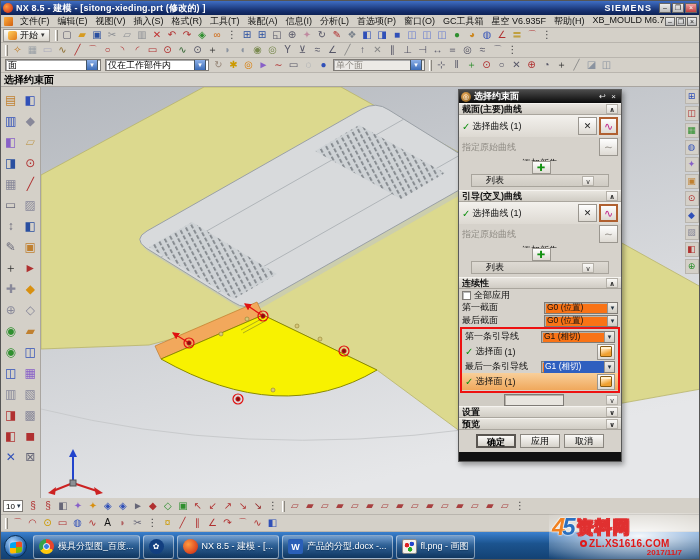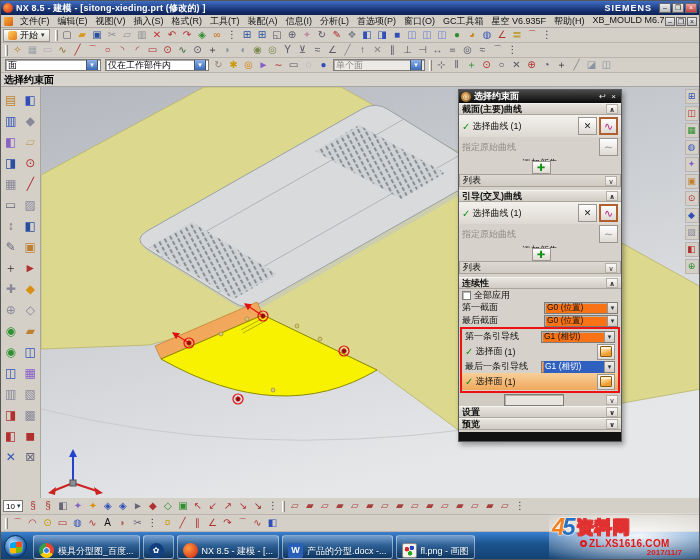--- a/index.html
+++ b/index.html
@@ -69,21 +69,21 @@
   .lbl{white-space:nowrap;overflow:hidden;font-size:9px;}
   .lbl.dim{color:#8f8b84;}
   .cnt{font-size:9px;margin-left:2px;}
   .sp{flex:1;}
   .ibtn{width:19px;height:18px;border:1px solid #9a968f;background:linear-gradient(#fefefe,#dedad3);display:flex;align-items:center;justify-content:center;padding:0;margin-left:2px;}
   .ibtn i{font-style:normal;font-size:11px;color:#c0268a;}
   .ibtn.on{border:2px solid #b06030;}
   .ibtn.gray i{color:#9a968f;}
   .ibtn.add i{color:#129112;font-size:10px;}
   .ibtn .xg{color:#222;font-size:9px;}
-  .listbar{height:13px;margin:0 0;background:linear-gradient(#dedad3,#cfcbc3);border:1px solid #a8a49c;display:flex;align-items:center;padding:0 3px;font-size:9px;}
+  .listbar{height:13px;margin:0 12px;background:linear-gradient(#dedad3,#cfcbc3);border:1px solid #a8a49c;display:flex;align-items:center;padding:0 14px;font-size:9px;}
   .listbar .sp{flex:1;}
   .gap{height:3px;}
   .cbrow{height:12px;display:flex;align-items:center;padding:0 3px;}
   .cbox{width:9px;height:9px;background:#fff;border:1px solid #7f7b76;box-shadow:inset 1px 1px 0 #bbb;margin-right:3px;}
   .ddrow{height:13px;display:flex;align-items:center;padding:0 3px;}
   .ddrow .lbl{flex:1;}
   .dd{width:74px;height:12px;background:#f97316;border:1px solid #7f7b76;box-shadow:inset 1px 1px 0 #b5b1a9;display:flex;align-items:center;font-size:8.5px;padding-left:2px;}
   .dd .v{flex:1;white-space:nowrap;overflow:hidden;}
   .dd .da{width:10px;height:10px;font-size:7px;line-height:9px;text-align:center;color:#234;background:linear-gradient(#f2f0ec,#cfcbc3);border-left:1px solid #9a968f;}
   .dd.selbg .v{background:#2f5fbf;color:#fff;padding:0 1px;}
@@ -97,21 +97,21 @@
   .btnrow{height:18px;display:flex;align-items:center;justify-content:center;gap:4px;margin-top:2px;}
   .dbtn{height:14px;min-width:40px;border:1px solid #8a867f;background:linear-gradient(#fbfaf8,#d6d2ca);font-size:9px;padding:0 4px;}
   .dbtn.ok{border:2px solid #5a5651;font-weight:bold;}
   .dlg-foot{height:9px;background:#111;margin-top:2px;}
 
   
   .bt1,.bt2{height:17px;}
   .taskbar{height:29px;background:linear-gradient(#3a80cf,#1c548f 40%,#123f70);display:flex;align-items:center;padding-left:3px;position:relative;}
   .orb{width:23px;height:23px;border-radius:50%;background:radial-gradient(circle at 35% 28%,#aad4ff,#1b5faa 65%,#0c3a6e);border:1px solid #0a2f55;position:relative;margin-right:6px;flex:0 0 auto;}
   .orb::after{content:"";position:absolute;left:5px;top:6px;width:12px;height:11px;border-radius:2px;background:conic-gradient(#f25022 0 25%,#7fba00 0 50%,#ffb900 0 75%,#00a4ef 0);transform:skewY(-6deg);box-shadow:0 0 2px #fff;}
-  .tbtnz{display:flex;align-items:flex-end;height:24px;border:1px solid rgba(255,255,255,.45);border-radius:3px;background:linear-gradient(rgba(255,255,255,.32),rgba(255,255,255,.08) 45%,rgba(0,0,0,.18));margin-right:3px;padding:0 5px;color:#fff;font-size:9px;max-width:120px;overflow:hidden;flex:0 0 auto;}
+  .tbtnz{display:flex;align-items:center;height:24px;border:1px solid rgba(255,255,255,.45);border-radius:3px;background:linear-gradient(rgba(255,255,255,.32),rgba(255,255,255,.08) 45%,rgba(0,0,0,.18));margin-right:3px;padding:0 5px;color:#fff;font-size:9px;max-width:120px;overflow:hidden;flex:0 0 auto;}
   .tbtnz .tlabel{white-space:nowrap;overflow:hidden;margin-left:4px;text-shadow:0 1px 1px #0a3058;}
   .tb-icon{width:15px;height:15px;position:relative;flex:0 0 auto;display:flex;align-items:center;justify-content:center;}
   .ic-chrome{border-radius:50%;background:conic-gradient(#e8452c 0 33%,#ffc90c 0 66%,#37a047 0);}
   .ic-chrome::after{content:"";position:absolute;inset:4px;background:#3a7de0;border:1.5px solid #fff;border-radius:50%;}
   .ic-netdisk{border-radius:50%;background:#123f80;color:#fff;font-size:8px;}
   .ic-netdisk::after{content:"✿";}
   .ic-nx{border-radius:50%;background:radial-gradient(circle at 35% 35%,#ff9a40,#c81e10);}
   .ic-word{border-radius:2px;background:#2a5fb8;color:#fff;font-size:9px;font-weight:bold;}
   .ic-word::after{content:"W";}
   .ic-paint{border-radius:2px;background:#f5f2ea;border:1px solid #888;background-image:radial-gradient(circle at 30% 40%,#d22 2px,transparent 2.5px),radial-gradient(circle at 68% 30%,#24c 2px,transparent 2.5px),radial-gradient(circle at 55% 72%,#2a2 2px,transparent 2.5px);}
@@ -850,20 +850,25 @@
 
       <div class="sec">
         <span class="sttl">设置</span>
         <span class="caret">∨</span>
       </div>
       <div class="sec">
         <span class="sttl">预览</span>
         <span class="caret">∨</span>
       </div>
 
+      <div class="btnrow">
+        <button class="dbtn ok">确定</button>
+        <button class="dbtn">应用</button>
+        <button class="dbtn">取消</button>
+      </div>
       <div class="dlg-foot"></div>
     </div>
   </div>
 
   <div class="tbrow bt1">
     <span class="numbox">
         <span>10</span>
       </span>
     <span class="tiles">
         <span class="tile" style="--c: #b03030;">

